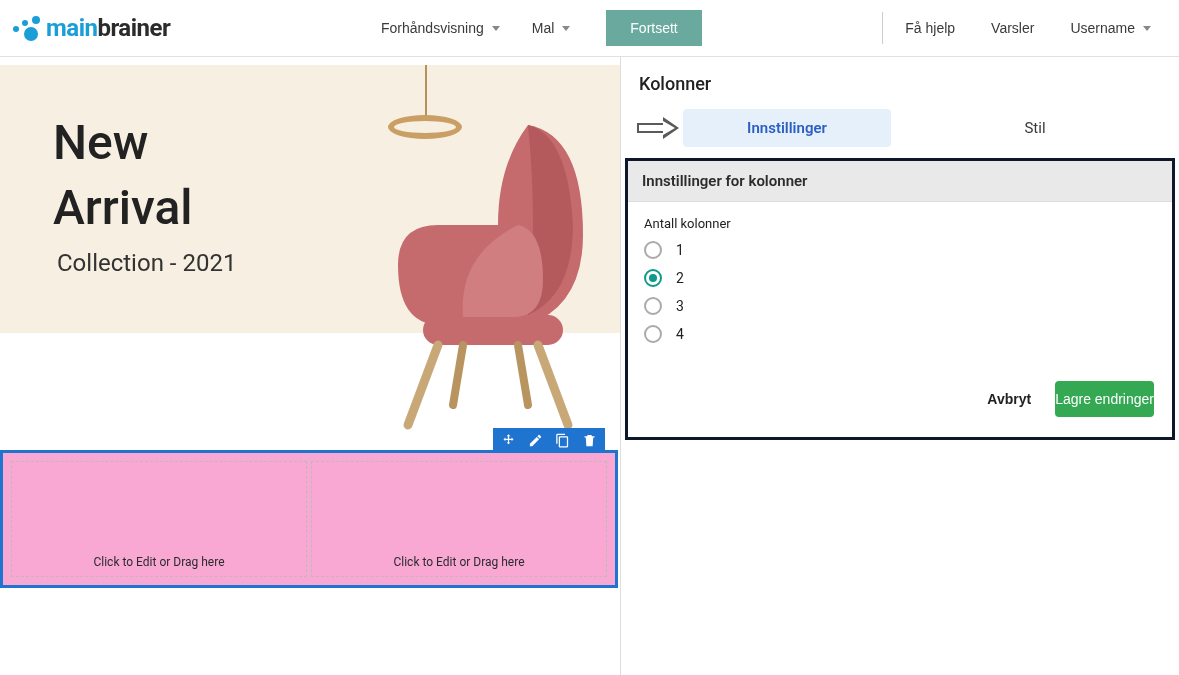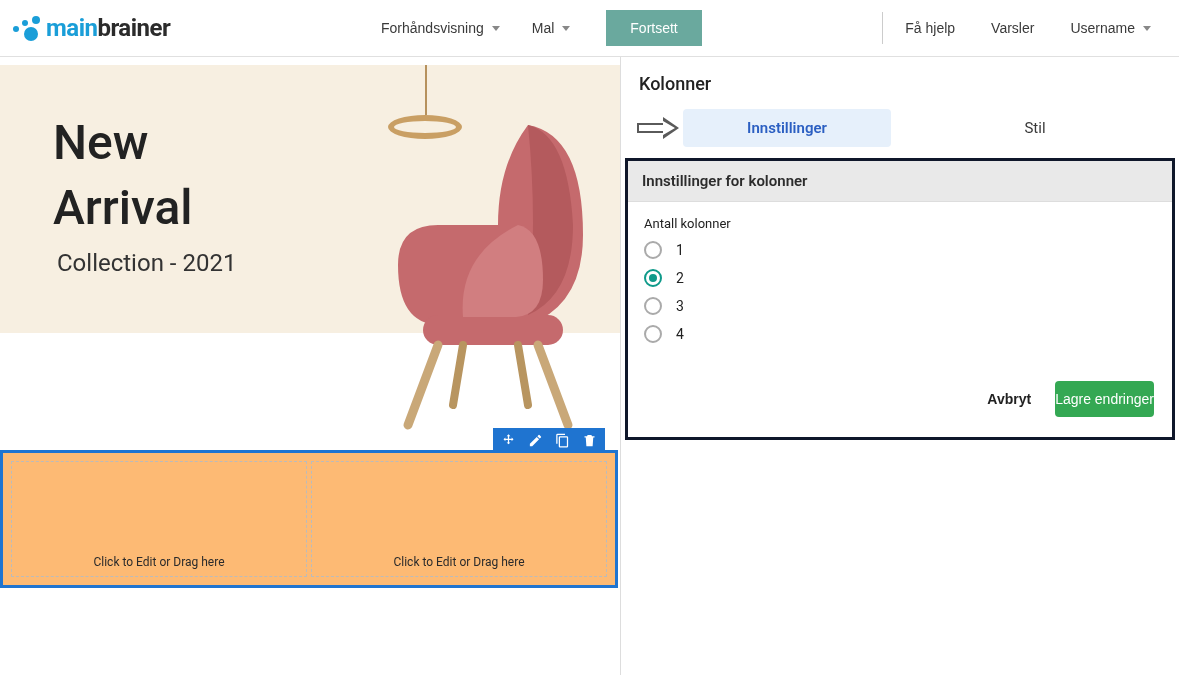--- a/index.html
+++ b/index.html
@@ -29,21 +29,21 @@
   .main { display: flex; height: calc(100% - 57px); }
   .canvas { width: 620px; height: 100%; background:#fff; position: relative; }
   .hero { width: 620px; height: 268px; margin-top:8px; background: #f7efe1; position: relative; overflow: visible; }
   .hero-title { position: absolute; left: 53px; top: 46px; font-size: 48px; font-weight: 500; color: #222; line-height: 1.35; }
   .hero-sub { position: absolute; left: 57px; top: 184px; font-size: 24px; font-weight: 400; color: #333; }
   .lamp { position: absolute; left: 376px; top: 0; width: 100px; height: 80px; }
   .lamp .cord { position:absolute; left:49px; top:0; width:2px; height:50px; background:#b6915d; }
   .lamp .ring { position:absolute; left:12px; top:50px; width:74px; height:24px; border:6px solid #c99f64; border-radius:50%; }
   .chair { position: absolute; left: 368px; top: 40px; width: 230px; height: 330px; }
 
-  .columns-container { position: absolute; left: 0px; top: 393px; width: 618px; height: 138px; border: 3px solid #1f74d0; background: #fdba74; }
+  .columns-container { position: absolute; left: 0px; top: 393px; width: 618px; height: 138px; border: 3px solid #1f74d0; background: #f9a8d4; }
   .columns-inner { display:flex; width:100%; height:100%; padding:6px; gap:0;}
   .col-drop { flex:1; border:1px dashed #bbb; margin:2px; display:flex; align-items:flex-end; justify-content:center; padding-bottom:7px; font-size:12px; color:#2b2b2b; }
   .col-toolbar { position:absolute; right:10px; top:-25px; height:25px; background:#1f74d0; display:flex; align-items:center; padding:0 6px; gap:8px; }
   .col-toolbar svg { fill:#fff; width:15px; height:15px; }
   .tool-btn { background:none;border:none;cursor:pointer;padding:2px;display:flex;align-items:center; }
 
   
   .panel { flex:1; border-left: 1px solid #ddd; padding: 0; }
   .panel-title { font-size: 18px; font-weight:500; color:#222; padding: 16px 0 8px 18px; }
   .tabbar { display:flex; align-items:center; margin: 6px 0 0 0; height: 40px; position:relative; padding-left: 14px; }

